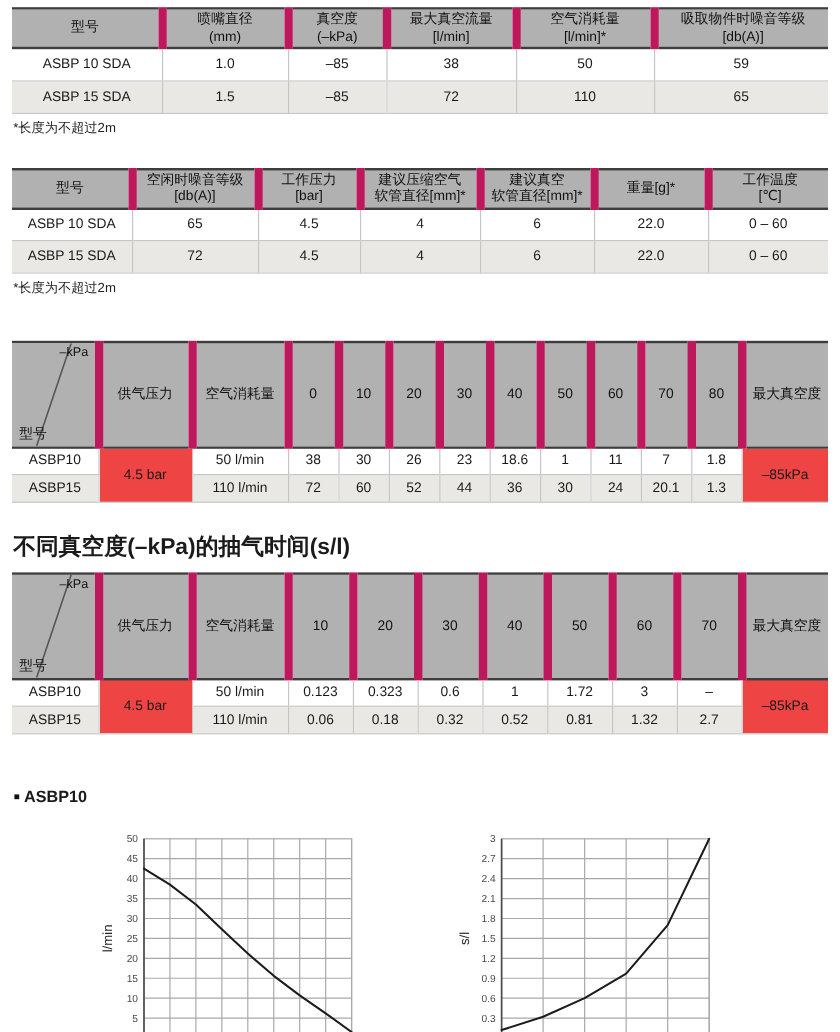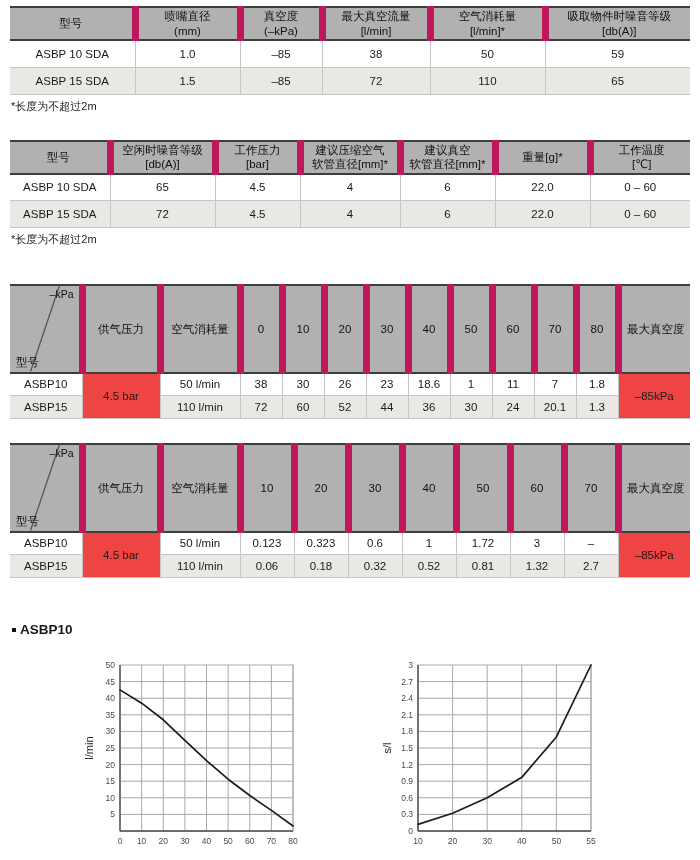--- a/index.html
+++ b/index.html
@@ -225,20 +225,21 @@
         <td>30</td>
         <td>24</td>
         <td>20.1</td>
         <td>1.3</td>
       </tr>
     </tbody>
   </table>
 
   <div class="gap3"></div>
 
+  <div class="section-title">不同真空度(–kPa)的抽气时间(s/l)</div>
 
   <table class="t34">
     <colgroup>
         <col style="width:72px">
         <col style="width:78px">
         <col style="width:80px">
         <col span="7" style="width:54px">
         <col style="width:72px">
       </colgroup>
     <thead>

